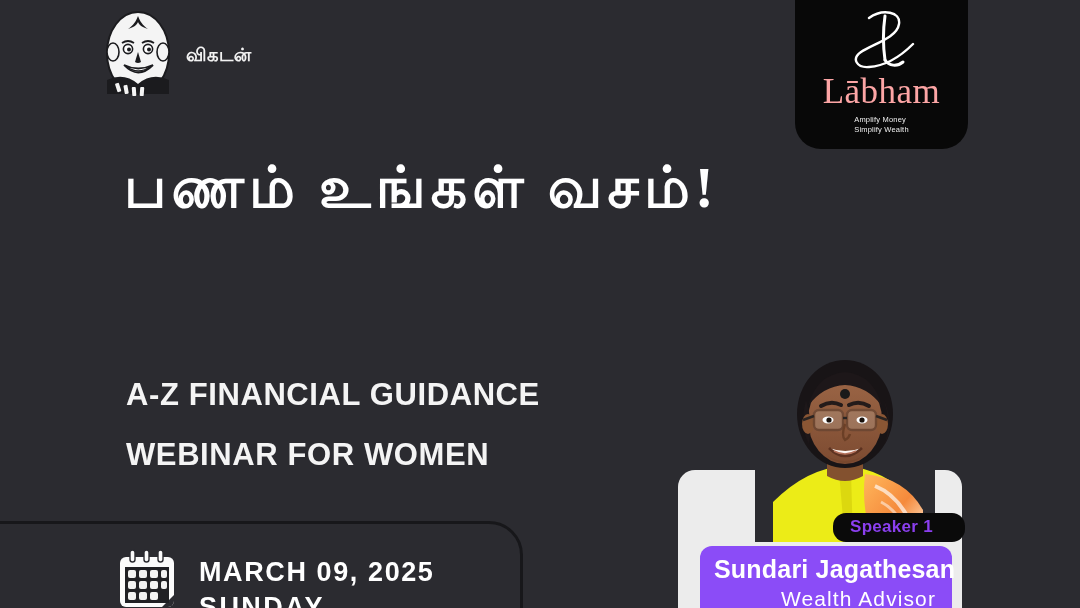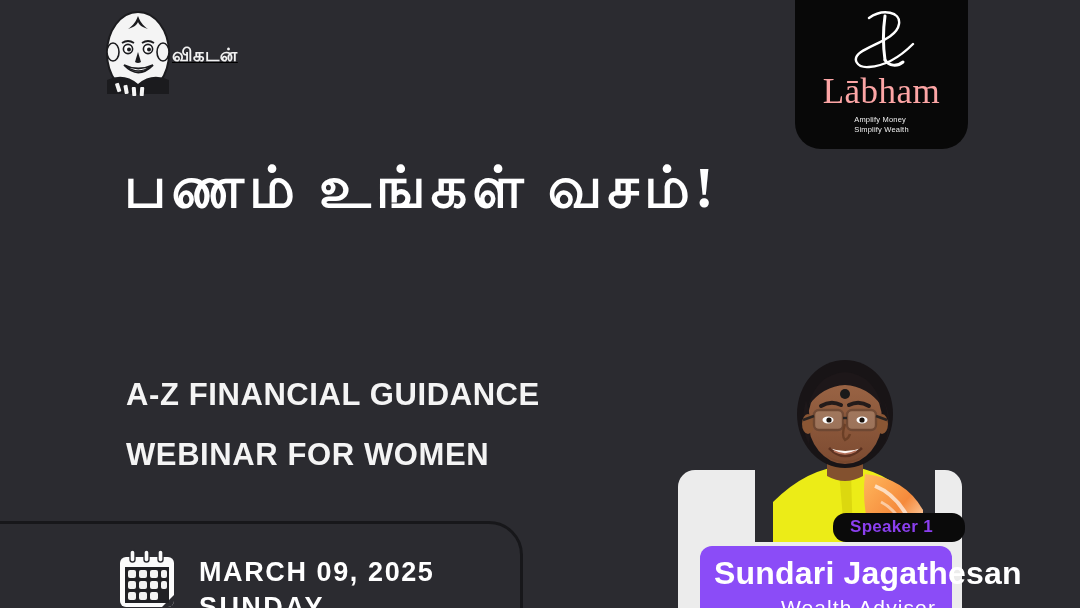--- a/index.html
+++ b/index.html
@@ -20,21 +20,21 @@
     overflow: hidden;
   }
 
   
   .vikatan-brand {
     position: absolute;
     left: 104px;
     top: 10px;
     display: flex;
     align-items: center;
-    text-decoration: underline;
+    gap: 14px;
   }
   .vikatan-mark {
     width: 68px;
     height: 86px;
     flex: 0 0 auto;
   }
   .vikatan-words {
     display: flex;
     flex-direction: column;
     gap: 6px;
@@ -196,21 +196,21 @@
     top: 546px;
     width: 252px;
     height: 70px;
     background: #8b4cf7;
     border-radius: 12px 12px 0 0;
     padding: 7px 14px 0 14px;
   }
   .speaker-name {
     color: #ffffff;
     font-weight: 700;
-    font-size: 32px;
+    font-size: 25px;
     letter-spacing: .2px;
     line-height: 1.28;
     text-align: center;
     white-space: nowrap;
   }
   .speaker-role {
     color: #ffffff;
     font-weight: 400;
     font-size: 21px;
     letter-spacing: 1.1px;

